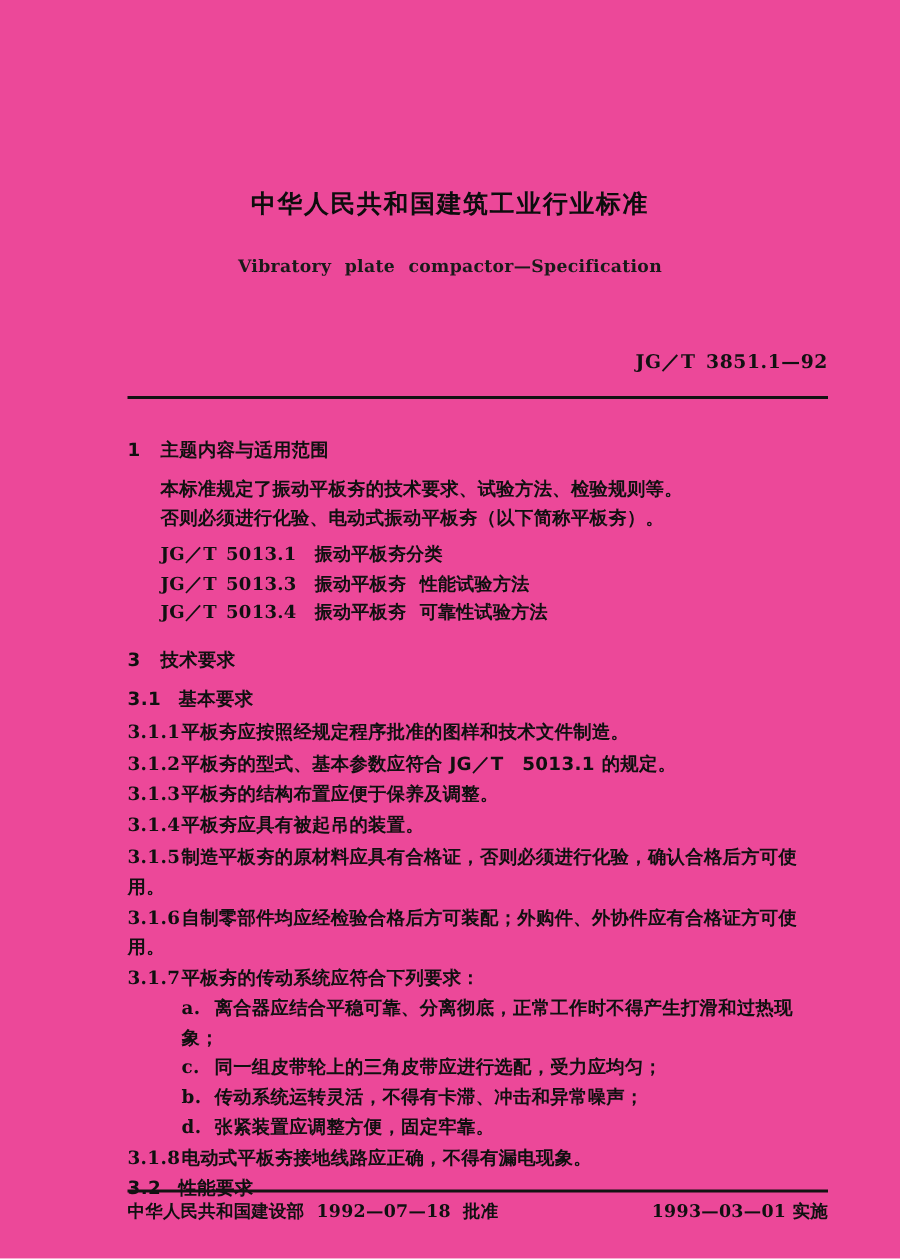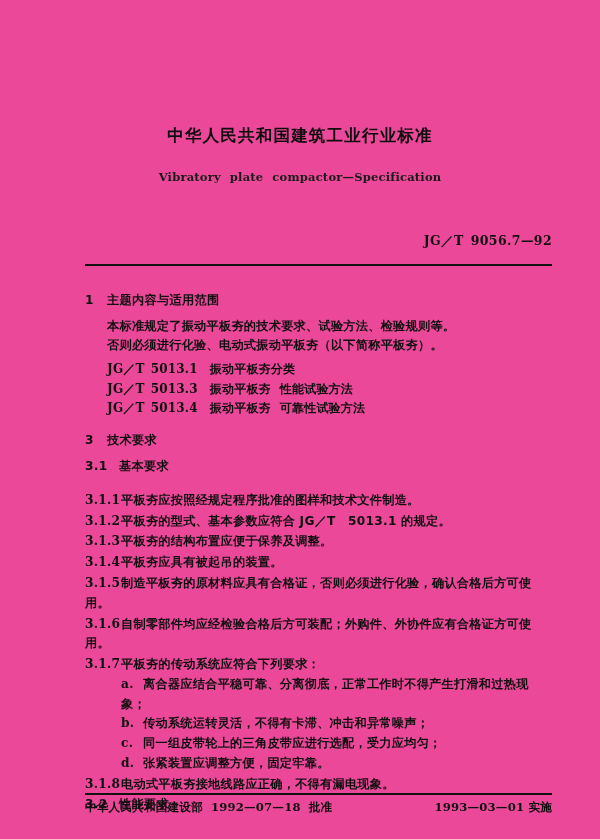--- a/index.html
+++ b/index.html
@@ -189,21 +189,21 @@
 <div id="page">
 
   <div class="cover">
     <div class="cn-org-title">中华人民共和国建筑工业行业标准</div>
     <div class="en-doc-title">
       <span>Vibratory</span><span class="gap"></span><span>plate</span><span class="gap"></span><span>compactor—Specification</span>
     </div>
   </div>
 
   <div class="std-number">
-    <span>JG／T</span><span class="sp"></span><span>9056.7—92</span>
+    <span>JG／T</span><span class="sp"></span><span>3851.1—92</span>
   </div>
 
   <div class="rule-top"></div>
 
   <div class="body-area">
 
     <div class="sec-head" style="margin-top:0;">
       <span class="num">1</span><span>主题内容与适用范围</span>
     </div>
     <div class="para">本标准规定了振动平板夯的技术要求、试验方法、检验规则等。</div>
@@ -218,21 +218,21 @@
       </div>
       <div class="ref-item">
         <span class="code"><span>JG／T</span><span class="sp"></span><span>5013.4</span></span><span class="title"><span>振动平板夯</span><span class="sp2"></span><span>可靠性试验方法</span></span>
       </div>
     </div>
 
     <div class="sec-head">
       <span class="num">3</span><span>技术要求</span>
     </div>
 
-    <div class="sec-head sub" style="margin-top:9px;margin-bottom:15px;">
+    <div class="sec-head sub" style="margin-top:9px;margin-bottom:3px;">
       <span class="num">3.1</span><span>基本要求</span>
     </div>
 
     <div class="clause">
       <span class="cnum">3.1.1</span><span class="ctext">平板夯应按照经规定程序批准的图样和技术文件制造。</span>
     </div>
     <div class="clause">
       <span class="cnum">3.1.2</span><span class="ctext">平板夯的型式、基本参数应符合 JG／T　5013.1 的规定。</span>
     </div>
     <div class="clause">
@@ -249,24 +249,24 @@
     </div>
 
     <div class="clause">
       <span class="cnum">3.1.7</span><span class="ctext">平板夯的传动系统应符合下列要求：</span>
     </div>
     <div class="alpha-list">
       <div class="alpha-item">
         <span class="alabel">a.</span><span>离合器应结合平稳可靠、分离彻底，正常工作时不得产生打滑和过热现象；</span>
       </div>
       <div class="alpha-item">
+        <span class="alabel">c.</span><span>同一组皮带轮上的三角皮带应进行选配，受力应均匀；</span>
+      </div>
+      <div class="alpha-item">
         <span class="alabel">b.</span><span>传动系统运转灵活，不得有卡滞、冲击和异常噪声；</span>
-      </div>
-      <div class="alpha-item">
-        <span class="alabel">c.</span><span>同一组皮带轮上的三角皮带应进行选配，受力应均匀；</span>
       </div>
       <div class="alpha-item">
         <span class="alabel">d.</span><span>张紧装置应调整方便，固定牢靠。</span>
       </div>
     </div>
 
     <div class="clause">
       <span class="cnum">3.1.8</span><span class="ctext">电动式平板夯接地线路应正确，不得有漏电现象。</span>
     </div>
 

